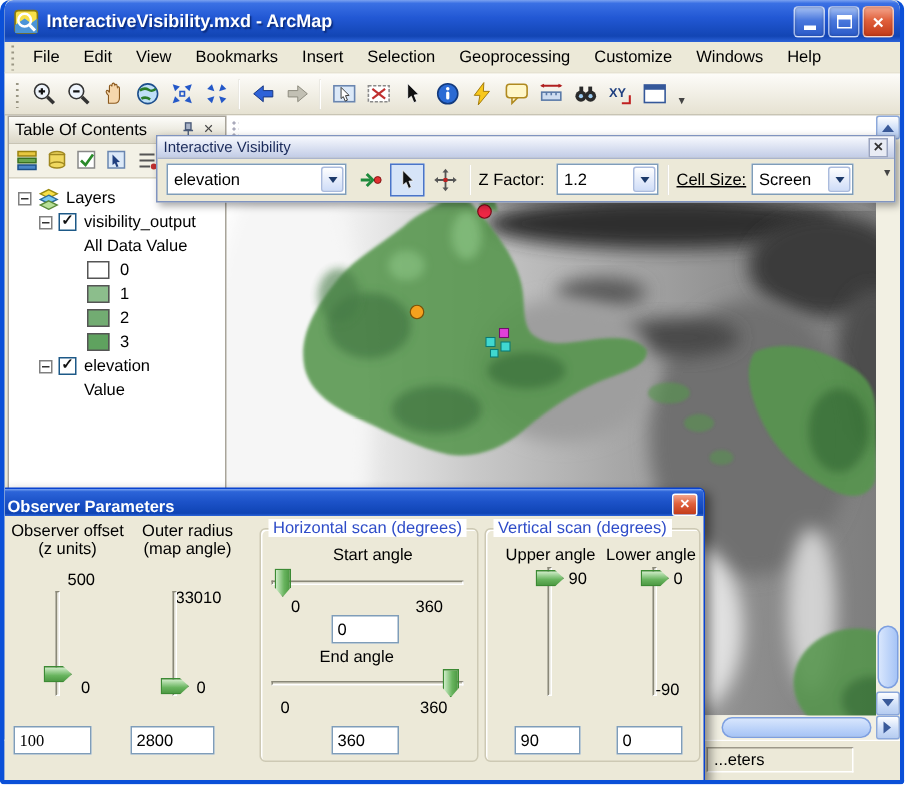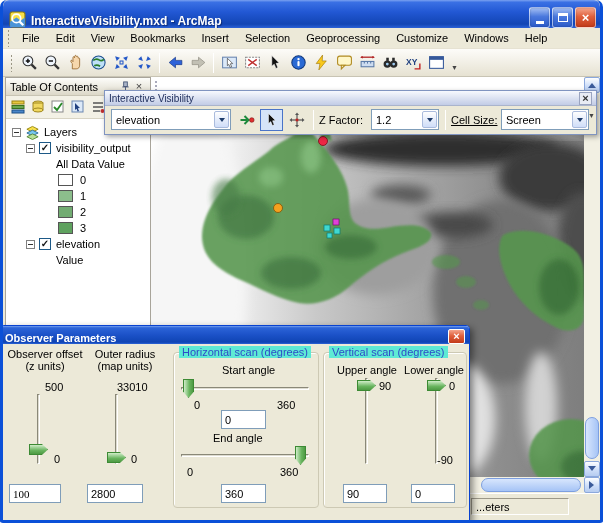--- a/index.html
+++ b/index.html
@@ -5,21 +5,21 @@
   html,body{margin:0;padding:0;background:#fff;}
   *{box-sizing:border-box;user-select:none;}
   #window{
     position:relative;width:603px;height:523px;overflow:hidden;
     font-family:"Liberation Sans",sans-serif;font-size:11px;color:#000;
     background:#ece9d8;
     border-left:3px solid #0b50d8;border-right:3px solid #0b50d8;border-bottom:3px solid #0b50d8;
     border-radius:7px 7px 3px 3px;
   }
   
-  .titlebar{position:absolute;top:0;left:0;right:0;height:28px;display:flex;align-items:flex-end;padding:0 4px;
+  .titlebar{position:absolute;top:0;left:0;right:0;height:28px;display:flex;align-items:center;padding:0 4px;
     background:linear-gradient(180deg,#7ba2f0 0%,#3a70e4 8%,#2258d4 42%,#1245b4 86%,#2b62d8 100%);
     border-radius:6px 6px 0 0;}
   .app-icon{width:17px;height:17px;margin:0 5px 0 2px;flex:0 0 auto;}
   .title-text{color:#fff;font-size:12px;font-weight:bold;text-shadow:1px 1px 1px #0a2a7a;white-space:nowrap;flex:1;}
   .wbtn{width:21px;height:21px;border-radius:3px;margin-left:2px;display:flex;align-items:center;justify-content:center;color:#fff;
     border:1px solid rgba(255,255,255,.55);box-shadow:inset 0 0 2px rgba(0,0,0,.25);}
   .wbtn.min,.wbtn.max{background:linear-gradient(180deg,#a5c0f4,#4a78dd 45%,#2a5ac8);}
   .wbtn.close{background:linear-gradient(180deg,#f4a58c,#e0603c 45%,#c23a18);}
   .glyph-min{width:8px;height:3px;background:#fff;margin-top:9px;}
   .glyph-max{width:10px;height:9px;border:1px solid #fff;border-top-width:3px;}
@@ -93,21 +93,21 @@
   .dialog{position:absolute;left:-3px;top:325px;width:470px;height:198px;background:#ece9d8;border:1px solid #0842d0;
     box-shadow:3px 3px 7px rgba(0,0,0,.45);z-index:60;border-radius:4px 4px 0 0;}
   .dlg-title{height:18px;display:flex;align-items:flex-end;padding:0 4px;color:#fff;font-weight:bold;
     background:linear-gradient(180deg,#77a1ef 0%,#2c64d8 10%,#1c52c8 48%,#0f44b4 90%,#2c64d8 100%);border-radius:3px 3px 0 0;}
   .dlg-title .t{flex:1;white-space:nowrap;}
   .dlg-close{width:17px;height:15px;display:flex;align-items:center;justify-content:center;color:#fff;font-weight:bold;font-size:11px;
     background:linear-gradient(180deg,#f4a58c,#e0603c 45%,#c23a18);border:1px solid #fff;border-radius:2px;line-height:1;}
   .dl{position:absolute;white-space:nowrap;}
   .dl.ctr{text-align:center;}
   .grp{position:absolute;border:1px solid #cdc9b4;border-radius:4px;box-shadow:inset 1px 1px 0 #fff;}
-  .grp-title{position:absolute;color:#2e4cc8;background:#5eead4;padding:0 3px;white-space:nowrap;}
+  .grp-title{position:absolute;color:#2e4cc8;background:#ffffff;padding:0 3px;white-space:nowrap;}
   .dinput{position:absolute;height:19px;border:1px solid #7f9db9;background:#fff;font-size:11px;padding:1px 3px;font-family:"Liberation Sans",sans-serif;}
   .vslider{position:absolute;width:19px;}
   .vslider .trk{position:absolute;left:8px;top:0;bottom:0;width:3px;background:#dedcd0;border:1px solid;border-color:#8a8878 #fff #fff #8a8878;}
   .vthumb{position:absolute;left:0;width:19px;height:11px;background:linear-gradient(180deg,#cfecc8,#68b45e 60%,#4e9a44);
     border:1px solid #3c8a34;clip-path:polygon(0 0,68% 0,100% 50%,68% 100%,0 100%);}
   .hslider{position:absolute;height:19px;}
   .hslider .trk{position:absolute;top:8px;left:0;right:0;height:3px;background:#dedcd0;border:1px solid;border-color:#8a8878 #fff #fff #8a8878;}
   .hthumb{position:absolute;top:0;width:11px;height:19px;background:linear-gradient(90deg,#cfecc8,#68b45e 60%,#4e9a44);
     border:1px solid #3c8a34;clip-path:polygon(0 0,100% 0,100% 66%,50% 100%,0 66%);}
 </style>
@@ -504,21 +504,21 @@
       <div class="iv-sep" style="left:208px;"></div>
       <span class="iv-label" style="left:214px;">Z Factor:</span>
       <div class="xp-combo" style="left:266px;width:68px;">
         <span class="ct">1.2</span>
         <div class="ca">
             <div class="tri-sm"></div>
           </div>
       </div>
       <div class="iv-sep" style="left:340px;"></div>
       <span class="iv-label" style="left:346px;text-decoration:underline;">Cell Size:</span>
-      <div class="xp-combo" style="left:396px;width:88px;">
+      <div class="xp-combo" style="left:396px;width:68px;">
         <span class="ct">Screen</span>
         <div class="ca">
             <div class="tri-sm"></div>
           </div>
       </div>
       <span class="iv-chevron" style="left:483px;">▼</span>
     </div>
   </div>
 
   <div class="dialog">
@@ -533,22 +533,22 @@
     <span class="dl ctr" style="left:4px;top:34px;width:80px;">(z units)</span>
     <span class="dl" style="left:44px;top:55px;">500</span>
     <div class="vslider" style="left:28px;top:68px;height:70px;">
       <div class="trk"></div>
       <div class="vthumb" style="top:50px;"></div>
     </div>
     <span class="dl" style="left:53px;top:127px;">0</span>
     <input class="dinput" style="left: 8px; top: 158px; width: 52px; font-family: Liberation Serif, serif;" value="100">
 
     <span class="dl ctr" style="left:82px;top:22px;width:84px;">Outer radius</span>
-    <span class="dl ctr" style="left:82px;top:34px;width:84px;">(map units)</span>
-    <span class="dl" style="left:116px;top:55px;">33010</span>
+    <span class="dl ctr" style="left:82px;top:34px;width:84px;">(map angle)</span>
+    <span class="dl" style="left:116px;top:67px;">33010</span>
     <div class="vslider" style="left:106px;top:68px;height:70px;">
       <div class="trk"></div>
       <div class="vthumb" style="top:58px;"></div>
     </div>
     <span class="dl" style="left:130px;top:127px;">0</span>
     <input class="dinput" style="left: 86px; top: 158px; width: 56px;" value="2800">
 
     <div class="grp" style="left:172px;top:26px;width:146px;height:156px;"></div>
     <span class="grp-title" style="left:178px;top:20px;">Horizontal scan (degrees)</span>
     <span class="dl" style="left:192px;top:38px;margin-left:29px;">Start angle</span>

